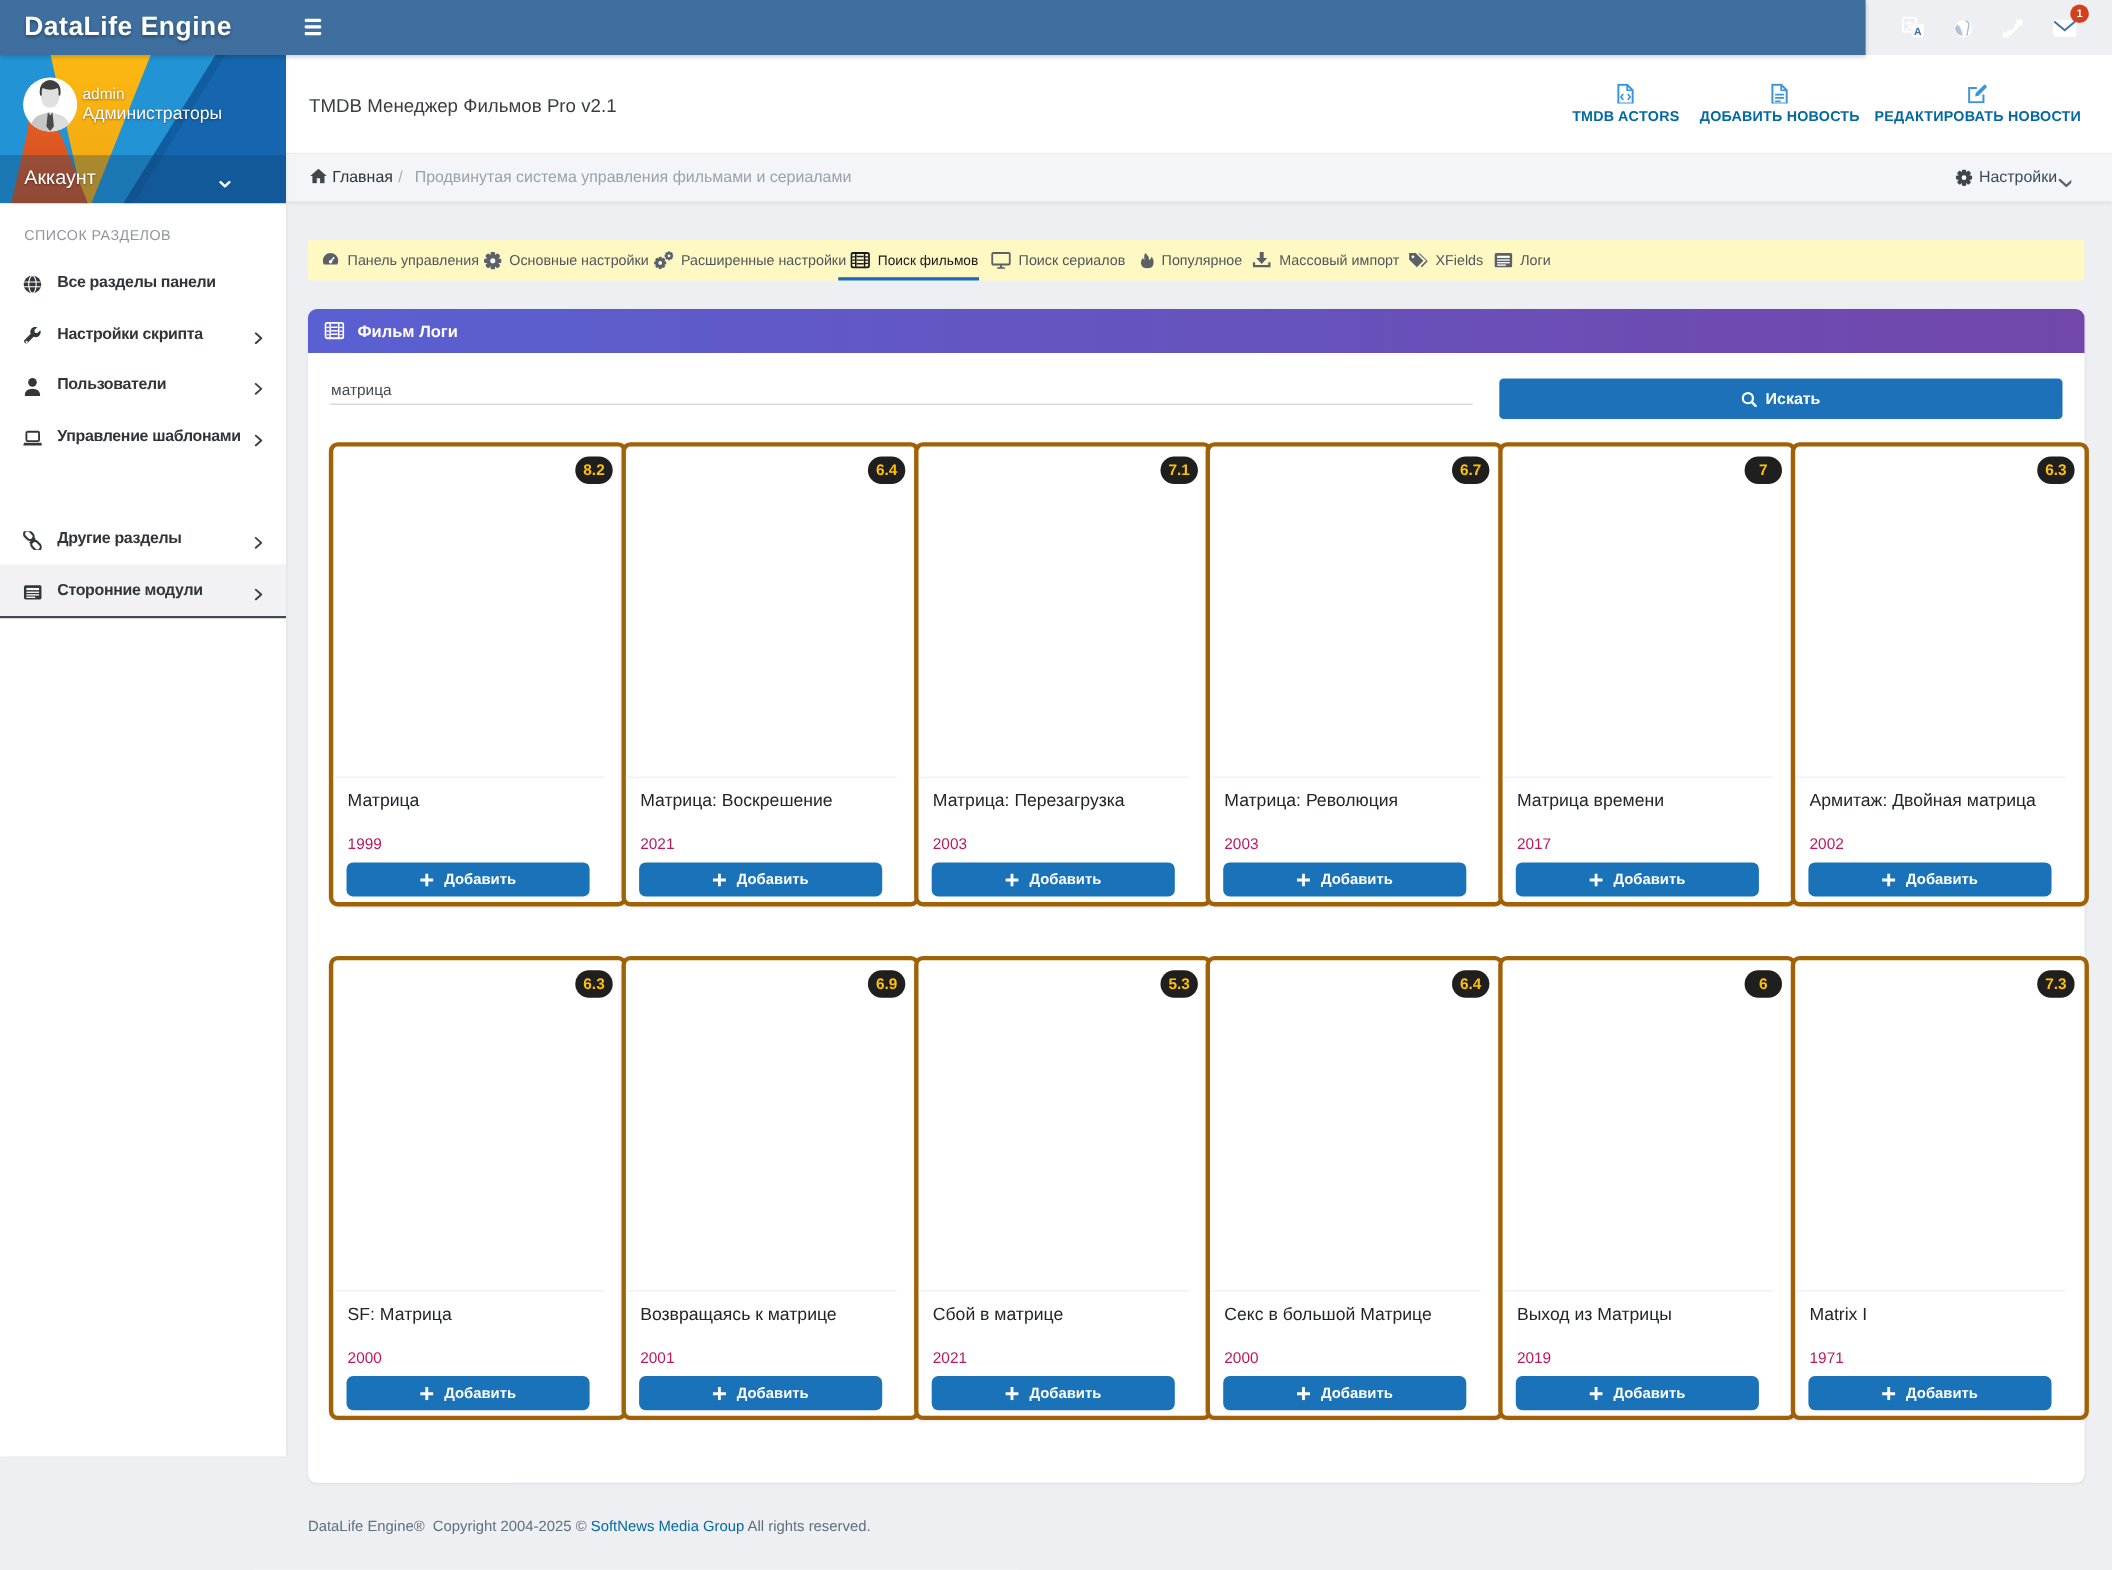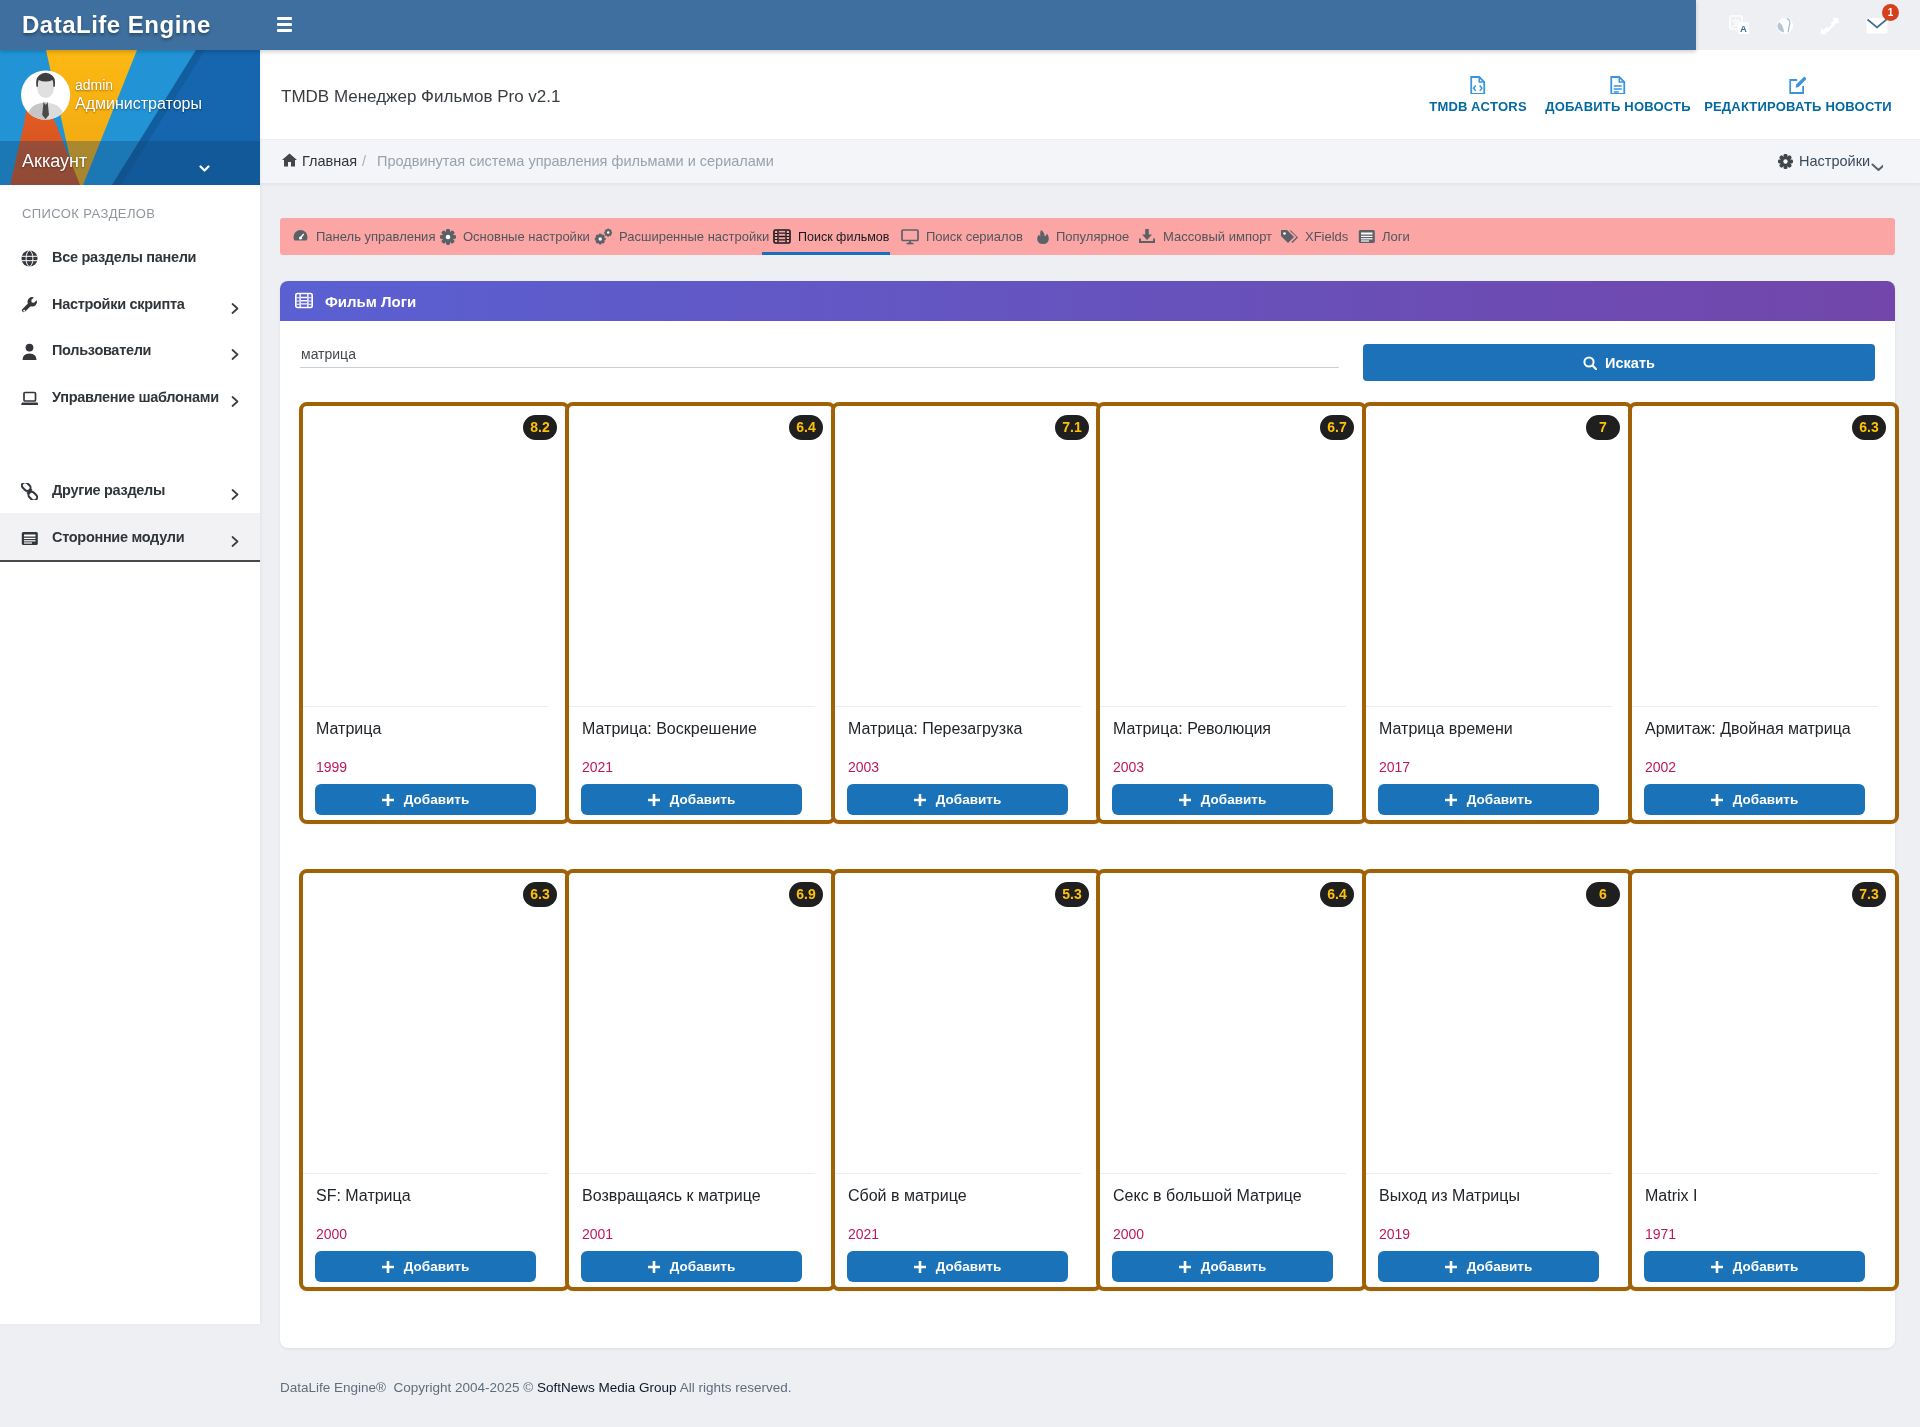--- a/index.html
+++ b/index.html
@@ -31,21 +31,21 @@
 
 #bcrumb{position:absolute;left:260px;top:139px;width:1660px;height:44px;background:#f3f5f8;border-top:1px solid #ebedf0;box-shadow:0 2px 3px rgba(0,0,0,.05)}
 #bc-home{position:absolute;left:282px;top:153px;width:15px;height:14px}
 #bc-main{position:absolute;left:302px;top:153px;font-size:14.5px;color:#2f353a}
 #bc-sep{position:absolute;left:362px;top:153px;font-size:14.5px;color:#a7afb7}
 #bc-rest{position:absolute;left:377px;top:153px;font-size:14.5px;color:#99a2ac;white-space:nowrap}
 #bc-gear{position:absolute;left:1778px;top:154px;width:15px;height:15px}
 #bc-set{position:absolute;left:1799px;top:153px;font-size:14.5px;color:#3a4b5c}
 #bc-chev{position:absolute;left:1871px;top:157px;width:12px;height:8px}
 
-#tabbar{position:absolute;left:280px;top:218px;width:1615px;height:37px;background:#fca5a5;border-radius:3px}
+#tabbar{position:absolute;left:280px;top:218px;width:1615px;height:37px;background:#fef9c3;border-radius:3px}
 .tab{position:absolute;top:0;height:37px;display:flex;align-items:center}
 .tab svg{margin-right:7px}
 .tab .tlab{font-size:13px;color:#50565c}
 .tab.active .tlab{color:#17191c;font-weight:normal;font-size:12.5px}
 #tabline{position:absolute;left:482px;top:34px;width:128px;height:3px;background:#1b6ebb}
 
 #panel{position:absolute;left:280px;top:281px;width:1615px;height:1067px;background:#fff;border-radius:8px;box-shadow:0 1px 3px rgba(0,0,0,.07)}
 #phead{position:absolute;left:0;top:0;width:1615px;height:40px;border-radius:8px 8px 0 0;background:linear-gradient(90deg,#5a60d2,#7246aa)}
 #phead svg{position:absolute;left:15px;top:11px}
 #phead span{position:absolute;left:45px;top:12px;color:#fff;font-size:15px;font-weight:bold}
@@ -58,21 +58,21 @@
 .card{position:absolute;width:271px;height:422px;background:#fff;border:4px solid #a16207;border-radius:8px;box-shadow:0 1px 2px rgba(0,0,0,.05)}
 .badge{position:absolute;right:9px;top:9px;width:34px;height:25px;border-radius:12.5px;background:#1f1f1f;color:#fec107;font-size:14px;font-weight:bold;text-align:center;line-height:25px}
 .cdiv{position:absolute;left:0;top:300px;width:246px;height:1px;background:#ecedef}
 .ctitle{position:absolute;left:13px;top:314px;width:220px;font-size:16px;font-weight:500;color:#212529;white-space:nowrap;overflow:hidden}
 .cyear{position:absolute;left:13px;top:353px;font-size:14px;color:#be185d}
 .cbtn{position:absolute;left:12px;top:378px;width:221px;height:31px;background:#1a73b8;border-radius:6px;color:#fff;display:flex;align-items:center;justify-content:center}
 .cbtn svg{margin-right:10px}
 .cbtn span{font-size:13.5px;font-weight:bold}
 
 #footer{position:absolute;left:280px;top:1380px;font-size:13.5px;color:#5f6e7d}
-#footer .blue{color:#0f172a}
+#footer .blue{color:#0369a1}
 </style></head><body>
 <div id="topbar">
 <div id="logo">DataLife Engine</div>
 <div id="burger">
       <div></div>
       <div></div>
       <div></div>
     </div>
 <div class="topicon" style="left:1729px"><svg width="21" height="21" viewBox="0 0 21 21">
         <rect x="1" y="1" width="12" height="13" rx="1.5" fill="none" stroke="#fff" stroke-width="1.6"></rect>

